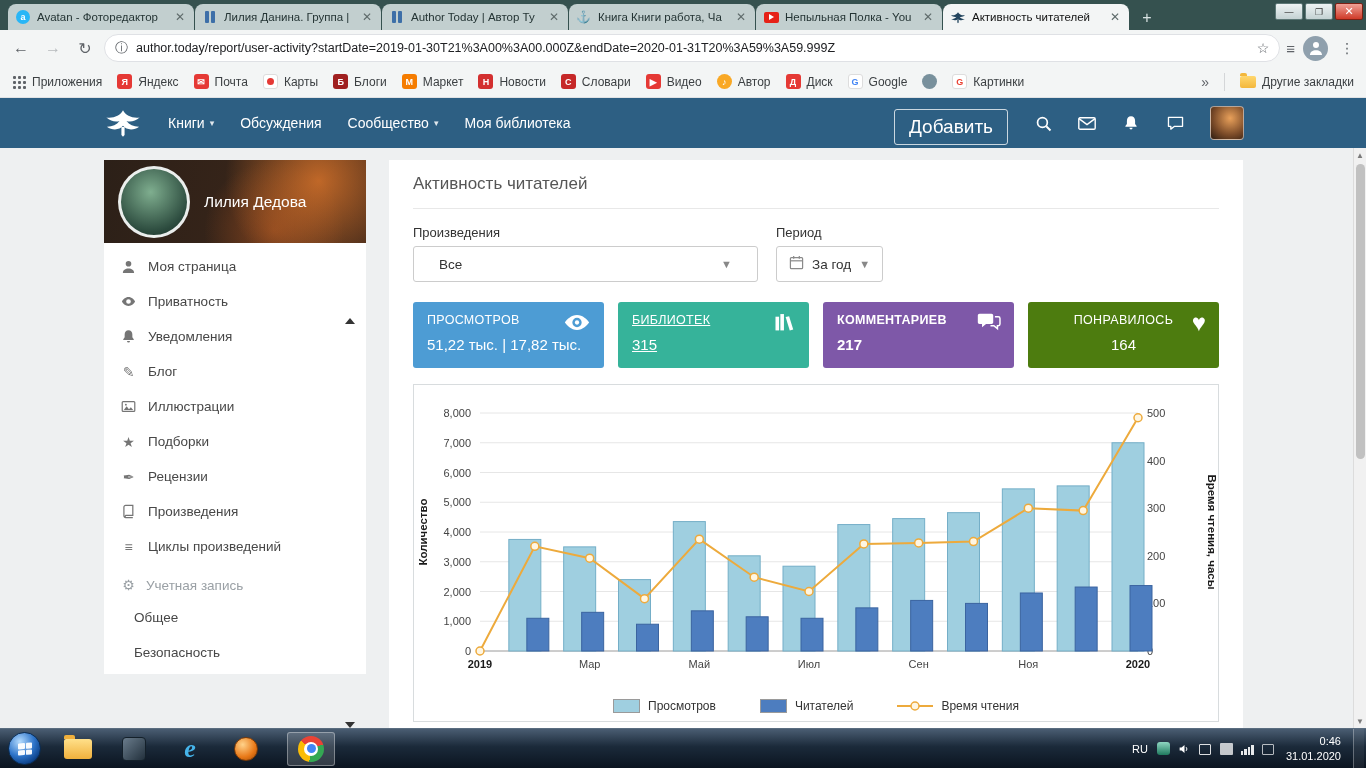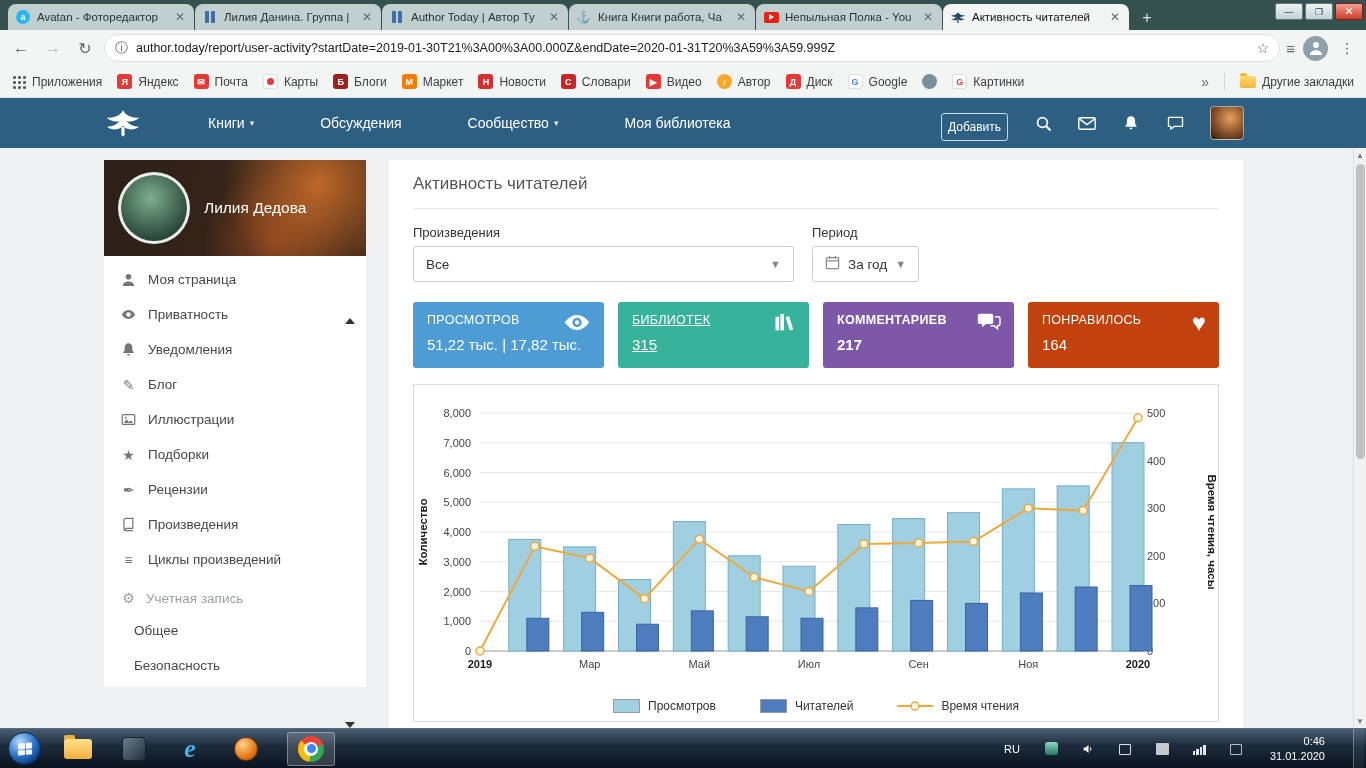--- a/index.html
+++ b/index.html
@@ -47,49 +47,49 @@
   .bm-spacer { flex:1; }
   .bm-overflow { color:#5f6368; font-size:14px; }
   .bm-divider { width:1px; height:18px; background:#d4d6d8; }
   .folder-ico { width:16px; height:12px; background:linear-gradient(#ffd76e,#f3b73c); border-radius:2px; position:relative; }
   .folder-ico:before { content:""; position:absolute; top:-3px; left:0; width:7px; height:3px; background:#f3b73c; border-radius:2px 2px 0 0; }
 
   
   .browser-content { flex:1; position:relative; background:#eef0f1; overflow:hidden; }
   .site-header { height:50px; background:#2d5f83; display:flex; align-items:center; color:#fff; padding:0 122px 0 104px; gap:26px; }
   .logo-svg { width:38px; height:30px; }
-  .nav-item { font-size:14px; display:flex; align-items:center; gap:5px; white-space:nowrap;margin-left:40px; }
+  .nav-item { font-size:14px; display:flex; align-items:center; gap:5px; white-space:nowrap; }
   .caret { font-size:9px; opacity:.85; }
   .hdr-spacer { flex:1; }
-  .add-btn { border:1px solid rgba(255,255,255,.75); border-radius:3px; padding:6px 6px; font-size:12px; white-space:nowrap;margin-top:8px; }
+  .add-btn { border:1px solid rgba(255,255,255,.75); border-radius:3px; padding:6px 14px; font-size:19px; white-space:nowrap;margin-top:8px; }
   .hdr-ico { width:18px; height:18px; display:flex; align-items:center; justify-content:center; color:#fff; }
   .hdr-avatar { width:34px; height:34px; border-radius:4px; border:1px solid rgba(255,255,255,.55); background:radial-gradient(circle at 60% 35%, #e8a05a, #7a4a28 60%, #2e1c10); }
 
   
   .page { display:flex; padding:12px 0 0 104px; gap:23px; height:582px; }
   .sidebar { width:262px; position:relative; flex:0 0 auto; }
-  .profile { height:96px; background: radial-gradient(circle at 82% 25%, rgba(235,125,45,.75), rgba(235,125,45,0) 42%), radial-gradient(circle at 65% 85%, rgba(200,95,35,.5), rgba(200,95,35,0) 38%), linear-gradient(100deg,#2c2018,#40281a); display:flex; align-items:center; padding:0 14px; gap:14px;text-align:right; }
+  .profile { height:83px; background: radial-gradient(circle at 82% 25%, rgba(235,125,45,.75), rgba(235,125,45,0) 42%), radial-gradient(circle at 65% 85%, rgba(200,95,35,.5), rgba(200,95,35,0) 38%), linear-gradient(100deg,#2c2018,#40281a); display:flex; align-items:center; padding:0 14px; gap:14px;text-align:right; }
   .profile-avatar { width:72px; height:72px; border-radius:50%; border:3px solid rgba(255,255,255,.9); background: radial-gradient(circle at 45% 35%, #7fae8f, #2c4b3e 70%, #16281f); flex:0 0 auto; }
   .profile-name { color:#fff; font-size:15.5px; }
   .side-menu { background:#fff; padding:6px 0 4px; }
   .menu-item { height:35px; display:flex; align-items:center; gap:11px; padding:0 16px; font-size:13.5px; color:#474747; }
   .mi { width:17px; text-align:center; color:#757575; font-size:14px; flex:0 0 auto; display:flex; justify-content:center; }
   .mi svg { width:15px; height:15px; }
   .menu-section { display:flex; align-items:center; gap:9px; padding:13px 16px 7px; font-size:13.5px; color:#9aa0a5; }
   .menu-sub { height:35px; display:flex; align-items:center; padding:0 16px 0 30px; font-size:13.5px; color:#474747; }
   .side-scroll { position:absolute; right:12px; top:158px; bottom:2px; width:9px; }
   .ss-arrow { position:absolute; left:0; width:0; height:0; border-left:5px solid transparent; border-right:5px solid transparent; }
   .ss-up { top:0; border-bottom:6px solid #333; }
   .ss-down { bottom:0; border-top:6px solid #333; }
 
   .main { width:854px; background:#fff; padding:14px 24px 24px; flex:0 0 auto; }
   .page-title { font-size:17px; color:#565656; padding-bottom:14px; border-bottom:1px solid #e8e8e8; }
   .filters { display:flex; gap:18px; margin-top:16px; }
   .f-label { font-size:13px; color:#333; margin-bottom:6px; }
-  .select { width:381px; height:36px; border:1px solid #ccc; border-radius:3px; background:#fff; display:flex; align-items:center; padding:0 12px; font-size:13.5px; color:#333; }
+  .select { width:345px; height:36px; border:1px solid #ccc; border-radius:3px; background:#fff; display:flex; align-items:center; padding:0 25px; font-size:13.5px; color:#333; }
   .select .arr { margin-left:auto; color:#888; font-size:11px; }
   .period-btn { height:36px; border:1px solid #ccc; border-radius:3px; background:#fff; display:flex; align-items:center; gap:8px; padding:0 12px; font-size:13.5px; color:#333; }
   .period-btn .arr { color:#888; font-size:11px; }
   .cal-ico svg { width:15px; height:15px; }
 
   .stats { display:flex; gap:14px; margin-top:20px; }
   .stat { flex:1; height:66px; border-radius:3px; color:#fff; padding:11px 14px; position:relative; }
   .stat-label { font-size:12.5px; letter-spacing:.3px; }
   .stat-value { font-size:15px; margin-top:9px; }
   .stat-icon { position:absolute; top:11px; right:13px; }
@@ -119,21 +119,21 @@
   .tb-folder { width:28px; height:20px; background:linear-gradient(#ffe08a,#f0b03c); border-radius:2px 3px 3px 3px; position:relative; }
   .tb-folder:before { content:""; position:absolute; top:-4px; left:0; width:11px; height:4px; background:#f0b03c; border-radius:2px 2px 0 0; }
   .tb-app1 { width:24px; height:24px; border-radius:4px; background:linear-gradient(135deg,#6a7c8c,#22303c); border:1px solid #14202a; }
   .tb-ie { color:#46b4ea; font-size:26px; font-style:italic; font-weight:bold; font-family:"Liberation Serif", serif; line-height:1; }
   .tb-app2 { width:24px; height:24px; border-radius:50%; background:radial-gradient(circle at 35% 30%, #ffd28a, #e87817 60%, #9c4a08); border:1px solid #7c3a06; }
   .chrome-wrap { background:rgba(255,255,255,.16); border:1px solid rgba(255,255,255,.35); border-radius:3px; padding:3px 10px; }
   .chrome-disc { width:26px; height:26px; border-radius:50%; background:conic-gradient(from -50deg, #ea4335 0 33%, #34a853 0 66%, #fbbc05 0 100%); position:relative; }
   .chrome-disc:before { content:""; position:absolute; inset:6px; background:#fff; border-radius:50%; }
   .chrome-disc:after { content:""; position:absolute; inset:8.5px; background:#4285f4; border-radius:50%; }
   .tb-spacer { flex:1; }
-  .tray { display:flex; align-items:center; gap:22px; color:#fff; padding-right:2px; }
+  .tray { display:flex; align-items:center; gap:6px; color:#fff; padding-right:2px; }
   .tray-lang { font-size:11px; padding:0 2px; }
   .tray-ico { width:15px; height:13px; display:flex; align-items:end; justify-content:center; }
   .ti-box { width:12px; height:11px; border:1px solid rgba(255,255,255,.85); border-radius:1px; }
   .ti-box.fill { background:rgba(255,255,255,.75); border:none; height:12px; width:13px; }
   .ti-green { width:13px; height:13px; border-radius:3px; background:linear-gradient(#8fd6c2,#1f7a5e); }
   .ti-bars { display:flex; align-items:flex-end; gap:1px; }
   .ti-bars i { width:2.5px; background:#fff; opacity:.9; }
   .tray-clock { text-align:right; font-size:11px; line-height:1.35; padding:0 6px 0 4px; }
   .show-desktop { width:11px; height:40px; background:rgba(255,255,255,.06); border-left:1px solid rgba(255,255,255,.3); }
 
@@ -469,21 +469,21 @@
           <div class="stat" style="background: rgb(126, 88, 168); font-weight: bold;">
             <div class="stat-label">КОММЕНТАРИЕВ</div>
             <div class="stat-value">217</div>
             <span class="stat-icon">
               <svg class="icon" width="24" height="19" viewBox="0 0 22 18">
                   <path d="M16.6 3.6h3.2c.9 0 1.6.7 1.6 1.6v5.2c0 .9-.7 1.6-1.6 1.6h-.8v2.8l-3.4-2.8h-3.2" fill="none" stroke="#fff" stroke-width="1.4"></path>
                   <path d="M2 .8h11.4c.9 0 1.6.7 1.6 1.6v6.4c0 .9-.7 1.6-1.6 1.6H8.2l-3.8 3.1v-3.1H2C1.1 10.4.4 9.7.4 8.8V2.4C.4 1.5 1.1.8 2 .8z" fill="#fff"></path>
                 </svg>
             </span>
           </div>
-          <div class="stat" style="background: #c2410c;">
+          <div class="stat" style="background: #4d7c0f; text-align: center;">
             <div class="stat-label">ПОНРАВИЛОСЬ</div>
             <div class="stat-value">164</div>
             <span class="stat-icon heart-glyph">♥</span>
           </div>
         </div>
 
         <div class="chart-panel">
           <svg id="chart-svg" width="804" height="298">
               <line x1="66" x2="724" y1="258" y2="258" stroke="#9a9a9a" stroke-width="1"></line>
               <text x="57" y="262" text-anchor="end" class="tick">0</text>

